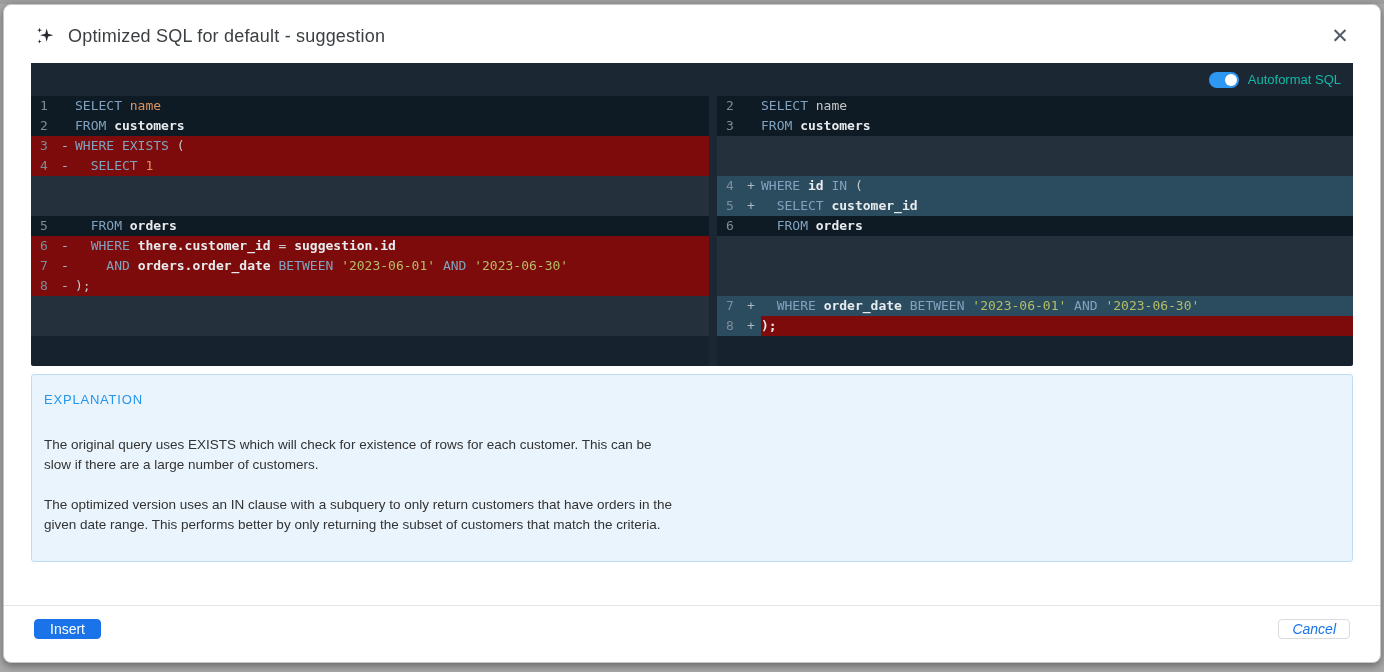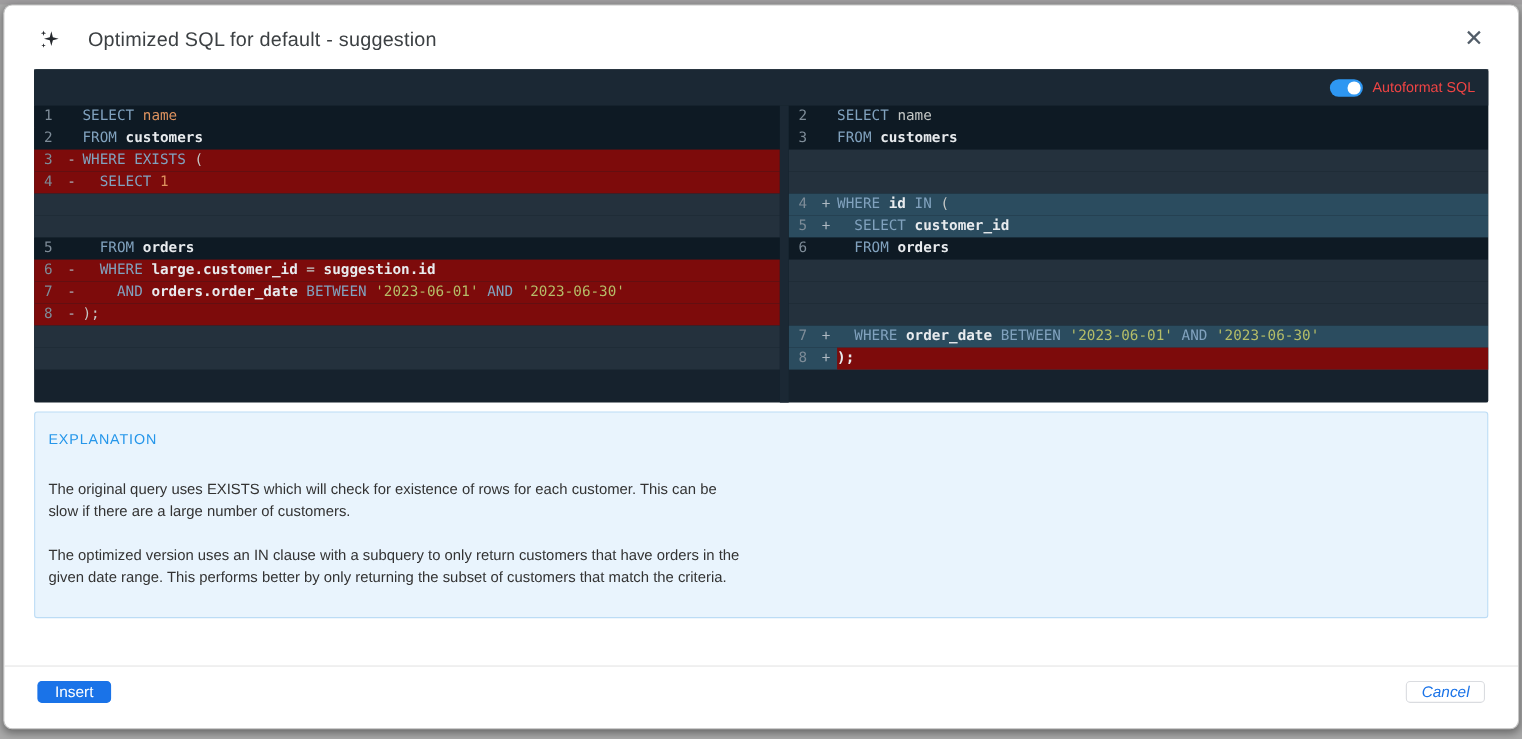--- a/index.html
+++ b/index.html
@@ -9,35 +9,35 @@
   .backdrop-top { height:4px; background:#9f9d9f; }
 
   .modal {
     position:absolute; top:4px; left:3px; right:3px; bottom:9px;
     background:#ffffff; border:1px solid #c6c6c6; border-radius:8px;
     box-shadow:0 3px 8px rgba(0,0,0,.4);
     display:flex; flex-direction:column;
   }
 
   
-  .modal-header { display:flex; align-items:center; gap:25px; padding:17px 26px 13px 31px; }
+  .modal-header { display:flex; align-items:center; gap:13px; padding:17px 26px 13px 31px; }
   .sparkle { width:20px; height:20px; flex:0 0 auto; }
   .modal-title { font-size:18px; color:#3c4043; font-weight:400; letter-spacing:.2px; }
   .close-btn { margin-left:auto; width:28px; height:28px; border:none; background:transparent;
                color:#525d68; font-size:21px; line-height:28px; cursor:pointer; }
 
   
   .diff { margin:0 27px; background:#16222d; border-radius:2px; }
   .diff-toolbar { height:33px; display:flex; align-items:center; justify-content:flex-end;
                   gap:9px; padding:0 12px; background:#1b2834; }
   .toggle { width:30px; height:16px; border-radius:9px; background:#2e97f2; position:relative;
             display:inline-block; cursor:pointer; }
   .toggle .knob { position:absolute; top:2px; right:2px; width:12px; height:12px;
                   border-radius:50%; background:#ffffff; }
-  .toggle-label { color:#ef4444; font-size:13px; }
+  .toggle-label { color:#14b8a6; font-size:13px; }
 
   .diff-body { display:flex; height:270px; }
   .pane { padding-top:0; overflow:hidden; }
   .pane.left  { width:678px; }
   .pane.right { flex:1; }
   .pane-divider { width:8px; background:#1b2834; }
 
   .diff-row { display:flex; height:20px; line-height:20px;
               font-family:"DejaVu Sans Mono", monospace; font-size:13px; white-space:pre; }
   .diff-row.context { background:#0e1a24; }
@@ -101,21 +101,21 @@
     </div>
     <div class="diff-body">
       <div class="pane left" id="left-pane">
           <div class="diff-row context"><span class="ln">1</span><span class="mk"></span><span class="code"><span class="tok-kw">SELECT </span><span class="tok-id">name</span></span></div>
           <div class="diff-row context"><span class="ln">2</span><span class="mk"></span><span class="code"><span class="tok-kw">FROM </span><span class="tok-tbl">customers</span></span></div>
           <div class="diff-row removed"><span class="ln">3</span><span class="mk">-</span><span class="code"><span class="tok-kw">WHERE EXISTS </span><span class="tok-pl">(</span></span></div>
           <div class="diff-row removed"><span class="ln">4</span><span class="mk">-</span><span class="code"><span class="tok-pl">  </span><span class="tok-kw">SELECT </span><span class="tok-id">1</span></span></div>
           <div class="diff-row spacer"></div>
           <div class="diff-row spacer"></div>
           <div class="diff-row context"><span class="ln">5</span><span class="mk"></span><span class="code"><span class="tok-pl">  </span><span class="tok-kw">FROM </span><span class="tok-tbl">orders</span></span></div>
-          <div class="diff-row removed"><span class="ln">6</span><span class="mk">-</span><span class="code"><span class="tok-pl">  </span><span class="tok-kw">WHERE </span><span class="tok-tbl">large.customer_id</span><span class="tok-pl"> = </span><span class="tok-tbl">suggestion.id</span></span></div>
+          <div class="diff-row removed"><span class="ln">6</span><span class="mk">-</span><span class="code"><span class="tok-pl">  </span><span class="tok-kw">WHERE </span><span class="tok-tbl">there.customer_id</span><span class="tok-pl"> = </span><span class="tok-tbl">suggestion.id</span></span></div>
           <div class="diff-row removed"><span class="ln">7</span><span class="mk">-</span><span class="code"><span class="tok-pl">    </span><span class="tok-kw">AND </span><span class="tok-tbl">orders.order_date</span><span class="tok-kw"> BETWEEN </span><span class="tok-str">'2023-06-01'</span><span class="tok-kw"> AND </span><span class="tok-str">'2023-06-30'</span></span></div>
           <div class="diff-row removed"><span class="ln">8</span><span class="mk">-</span><span class="code"><span class="tok-pl">);</span></span></div>
           <div class="diff-row spacer"></div>
           <div class="diff-row spacer"></div>
         </div>
       <div class="pane-divider"></div>
       <div class="pane right" id="right-pane">
           <div class="diff-row context"><span class="ln">2</span><span class="mk"></span><span class="code"><span class="tok-kw">SELECT </span><span class="tok-pl">name</span></span></div>
           <div class="diff-row context"><span class="ln">3</span><span class="mk"></span><span class="code"><span class="tok-kw">FROM </span><span class="tok-tbl">customers</span></span></div>
           <div class="diff-row spacer"></div>

